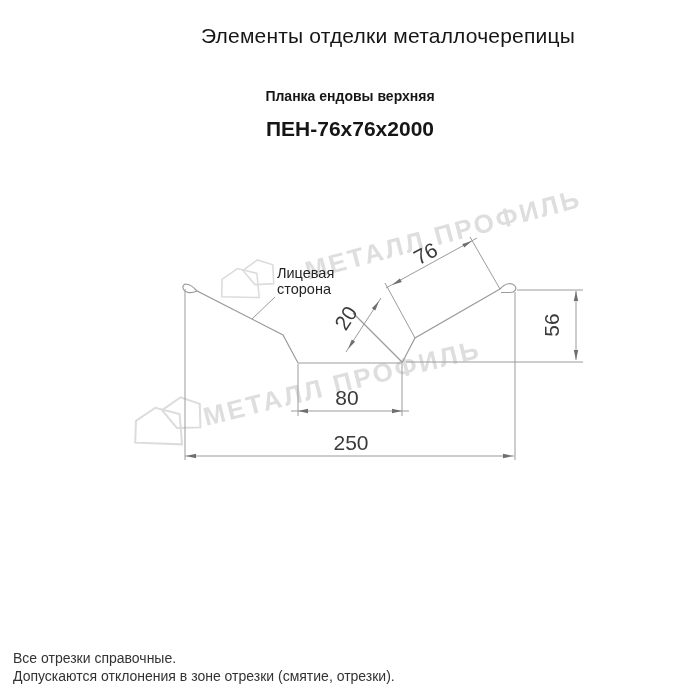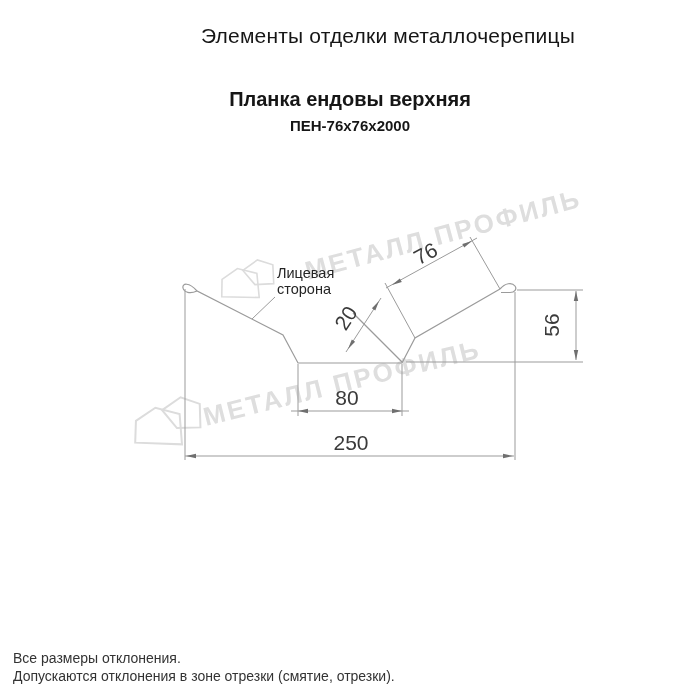--- a/index.html
+++ b/index.html
@@ -3,22 +3,22 @@
 <meta charset="utf-8">
 <style>
   html,body{margin:0;padding:0;}
   body{
     width:700px;height:700px;position:relative;background:#ffffff;
     font-family:"Liberation Sans","DejaVu Sans",sans-serif;
     overflow:hidden;
   }
   .hdr{position:absolute;left:0;width:700px;text-align:center;color:#161616;}
   .title{top:24px;font-size:21px;font-weight:normal;letter-spacing:0.2px;padding-left:38px;}
-  .subtitle{top:88px;font-size:20px;font-weight:bold;}
-  .prodcode{top:117px;font-size:15px;font-weight:bold;}
+  .subtitle{top:88px;font-size:14px;font-weight:bold;}
+  .prodcode{top:117px;font-size:21px;font-weight:bold;}
   .notes{position:absolute;left:13px;top:649px;font-size:14px;line-height:18px;color:#333;}
   svg text{fill:#3a3a3a;}
   .dimtxt{font-size:21px;}
   .lbltxt{font-size:14.5px;fill:#252525;}
   .wmtxt{font-size:26px;font-weight:bold;letter-spacing:2.5px;fill:#dedede;}
   .wmlogo{stroke:#dcdcdc;stroke-width:2;fill:none;}
   .geo{stroke:#9b9b9b;stroke-width:1.2;fill:none;}
   .dim{stroke:#9b9b9b;stroke-width:1;fill:none;}
   .arr{fill:#6f6f6f;stroke:none;}
 </style>
@@ -100,15 +100,15 @@
   </g>
 
   <g>
     <path class="dim" d="M275,297 L252,319"></path>
     <text class="lbltxt" x="277" y="278">Лицевая</text>
     <text class="lbltxt" x="277" y="294">сторона</text>
   </g>
 </svg>
 
 <div class="notes">
-  <div>Все размеры отклонения.</div>
+  <div>Все отрезки справочные.</div>
   <div>Допускаются отклонения в зоне отрезки (смятие, отрезки).</div>
 </div>
 
 </body></html>

